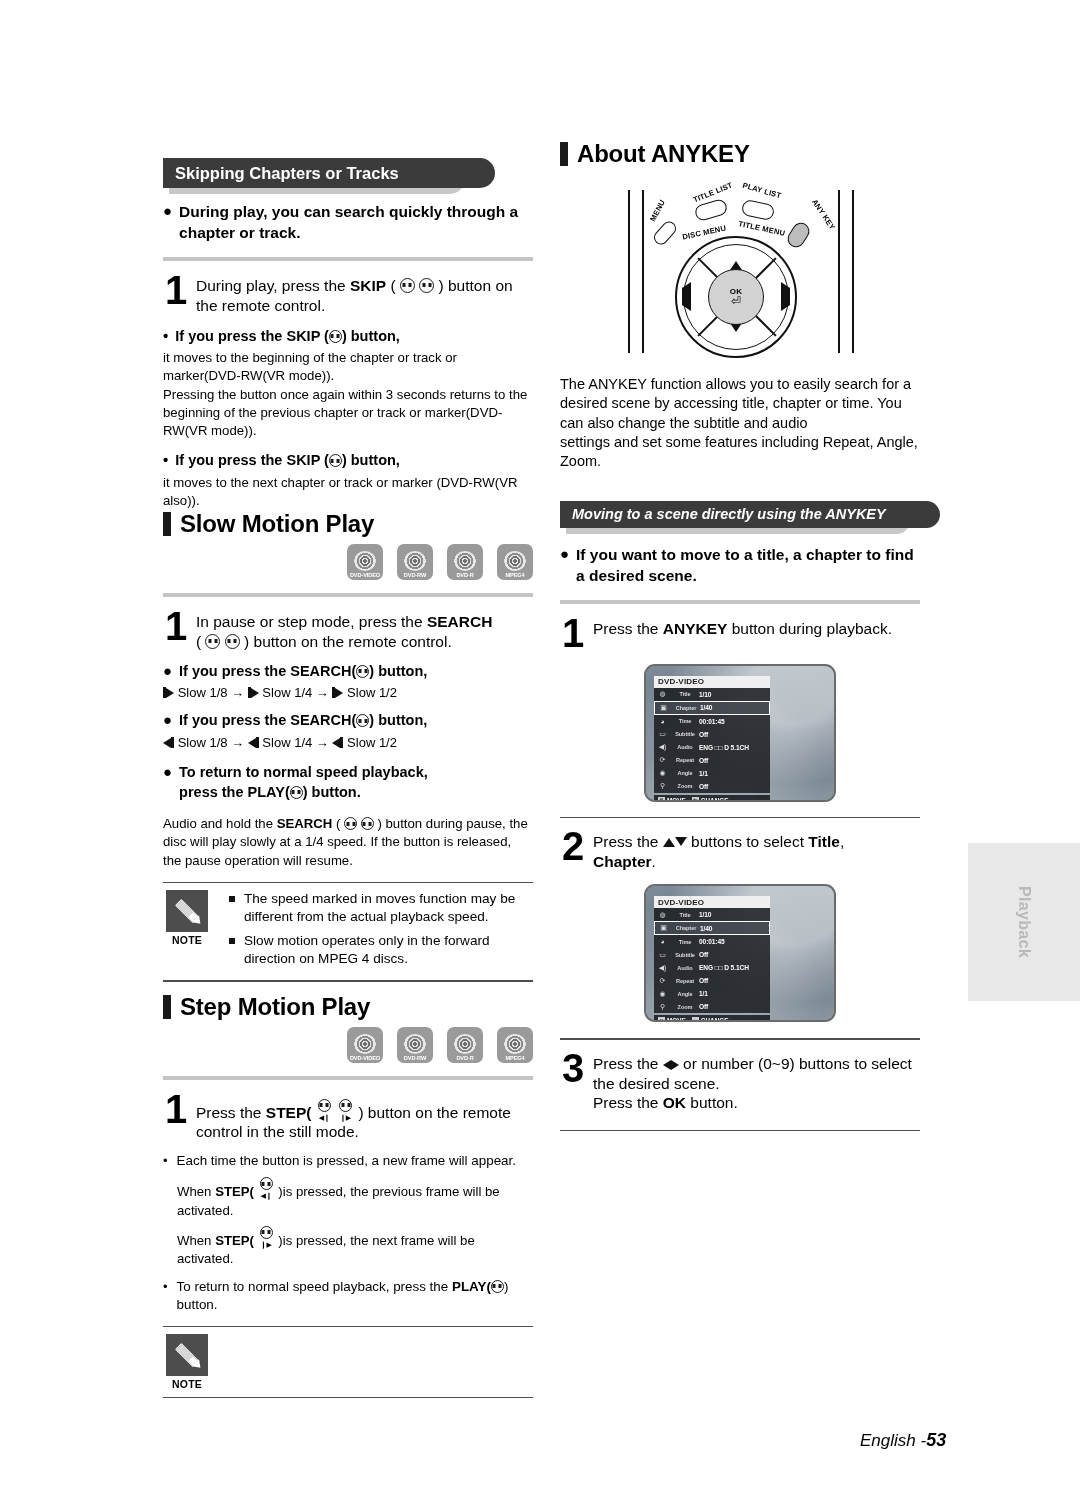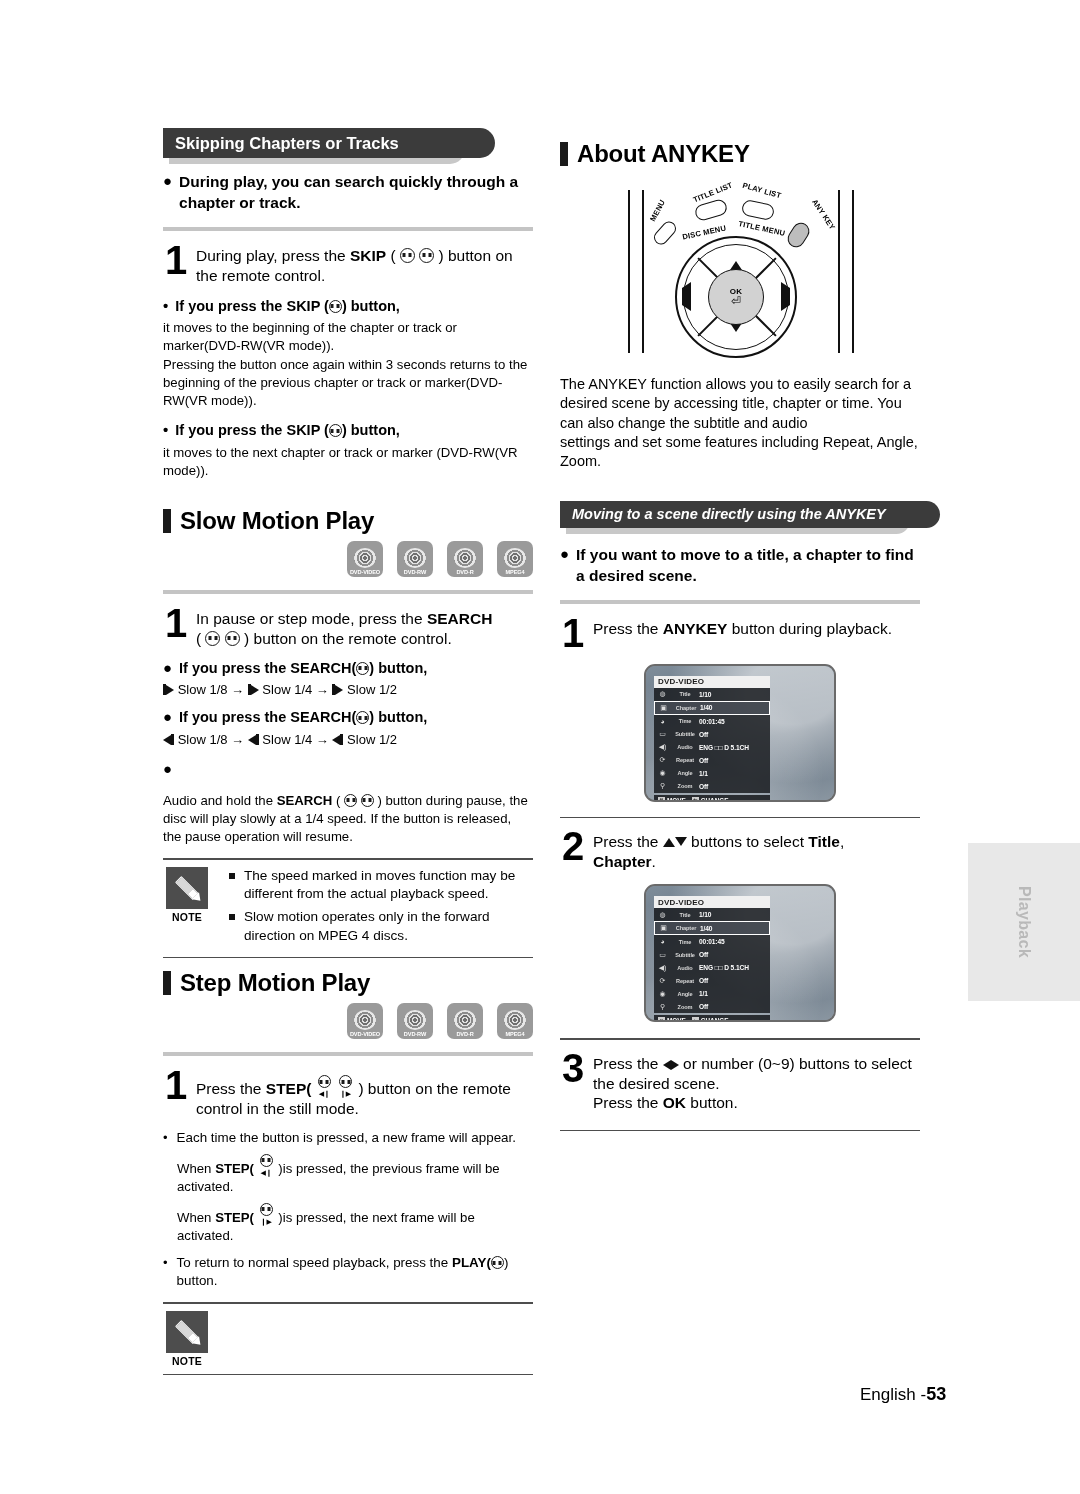--- a/index.html
+++ b/index.html
@@ -19,21 +19,21 @@
     background:#e8e8e8;
   }
   .side-tab span{
     position:absolute; left:50%; top:50%;
     transform:translate(-50%,-50%) rotate(90deg);
     font-size:16px; font-weight:bold; color:#b9b9b9;
     letter-spacing:0.3px; white-space:nowrap;
   }
 
   
-  .col-left{ position:absolute; left:163px; top:128px; width:370px; }
+  .col-left{ position:absolute; left:163px; top:158px; width:370px; }
   .col-right{ position:absolute; left:560px; top:140px; width:360px; }
 
   
   .pill-wrap{ position:relative; margin-bottom:10px; }
   .pill{
     position:relative; z-index:2;
     background:#3b3b3b; color:#ffffff;
     height:30px; line-height:30px;
     border-radius:0 16px 16px 0;
     padding:0 30px 0 12px;
@@ -276,22 +276,23 @@
     display:inline-flex; align-items:center; gap:2px;
     font-size:6.4px; font-weight:bold; color:#ffffff;
   }
   .osd-foot .kbox{
     width:7px; height:7px; background:#cfcfcf; color:#1a1a1a;
     font-size:5px; display:flex; align-items:center; justify-content:center;
   }
 
   
   .footer{
-    position:absolute; left:860px; top:1384px;
+    position:absolute; left:860px; top:1430px;
     font-size:17px;
+    font-style:italic;
   }
   .footer b{ font-size:18px; }
 
   .arrow-txt{ font-size:13px; }
 </style>
 </head>
 <body>
 
 <div class="page">
 
@@ -332,23 +333,23 @@
     </div>
     <div class="small-txt indent" style="margin-top:3px; white-space:pre-line;">it moves to the beginning of the chapter or track or marker(DVD-RW(VR mode)).
 Pressing the button once again within 3 seconds returns to the beginning of the previous chapter or track or marker(DVD-RW(VR mode)).</div>
 
     <div class="bullet-bold sm" style="margin-top:11px;">
       <span class="dot">•</span>
       <span>
         <span>If you press the SKIP (</span><span class="key sm"></span><span>) button,</span>
       </span>
     </div>
-    <div class="small-txt indent" style="margin-top:3px; white-space:pre-line;">it moves to the next chapter or track or marker (DVD-RW(VR mode)).</div>
-
-    <div class="sec-head" style="margin-top:27px;">
+    <div class="small-txt indent" style="margin-top:3px; white-space:pre-line;">it moves to the next chapter or track or marker (DVD-RW(VR also)).</div>
+
+    <div class="sec-head" style="">
       <span class="sec-bar"></span>
       <span>Slow Motion Play</span>
     </div>
 
     <div class="disc-row">
       <div class="disc">
         <span class="glyph"></span>
         <span class="lbl">DVD-VIDEO</span>
       </div>
       <div class="disc">
@@ -403,20 +404,24 @@
       <span class="tri-l"></span><span class="bar-v"></span>
       <span>Slow 1/8</span> →
       <span class="tri-l"></span><span class="bar-v"></span>
       <span>Slow 1/4</span> →
       <span class="tri-l"></span><span class="bar-v"></span>
       <span>Slow 1/2</span>
     </div>
 
     <div class="bullet-bold sm" style="margin-top:13px;">
       <span class="dot">●</span>
+      <span>
+        <span>To return to normal speed playback,</span><br>
+        <span>press the PLAY(</span><span class="key sm"></span><span>) button.</span>
+      </span>
     </div>
 
     <div class="small-txt" style="margin-top:13px;">
       <span>Audio and hold the</span>
       <b>SEARCH</b>
       ( <span class="key sm"></span>
       <span class="key sm"></span>
       <span>) button during pause, the disc will play slowly at a 1/4 speed. If the button is released, the pause operation will resume.</span>
     </div>
 

